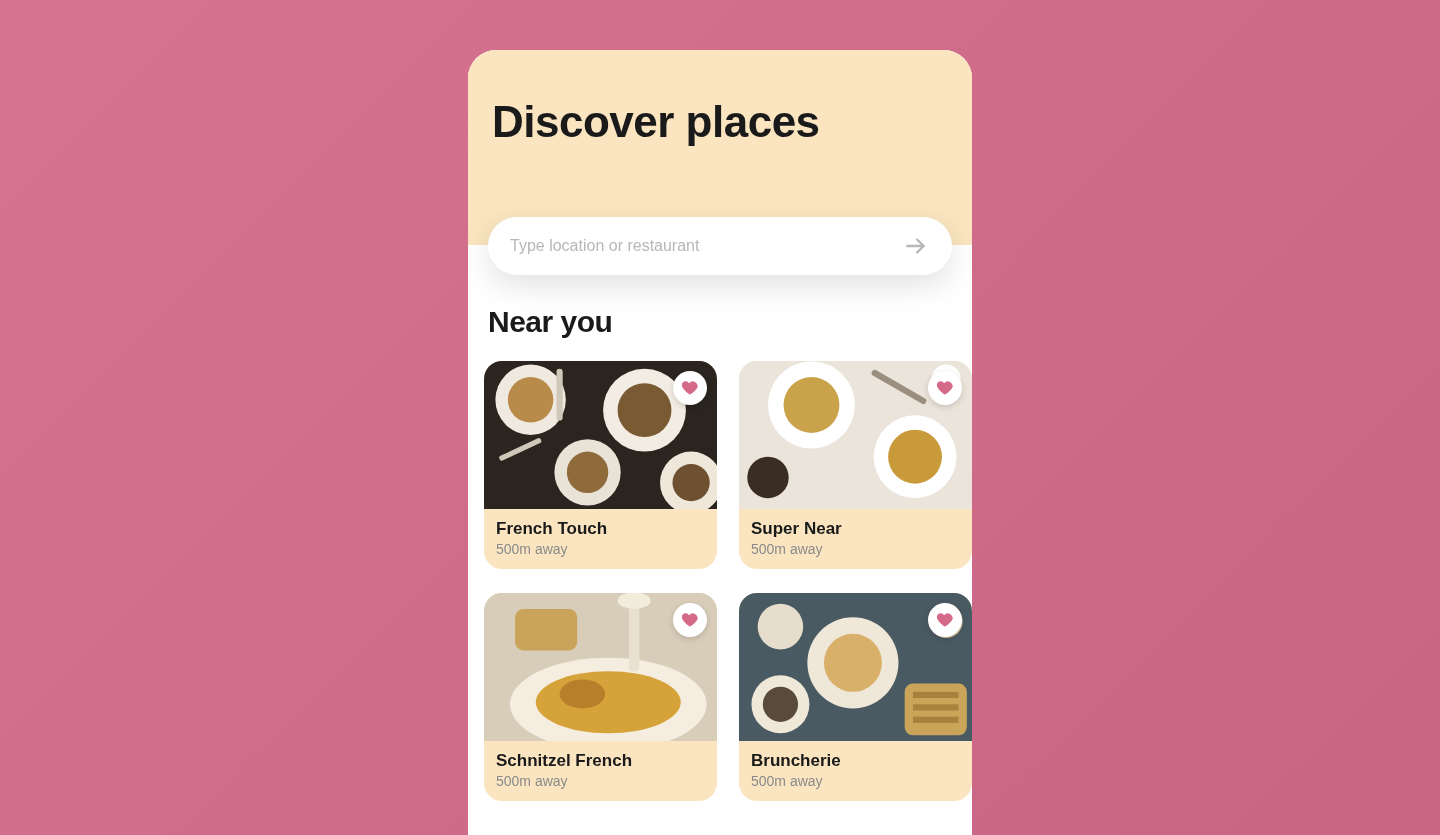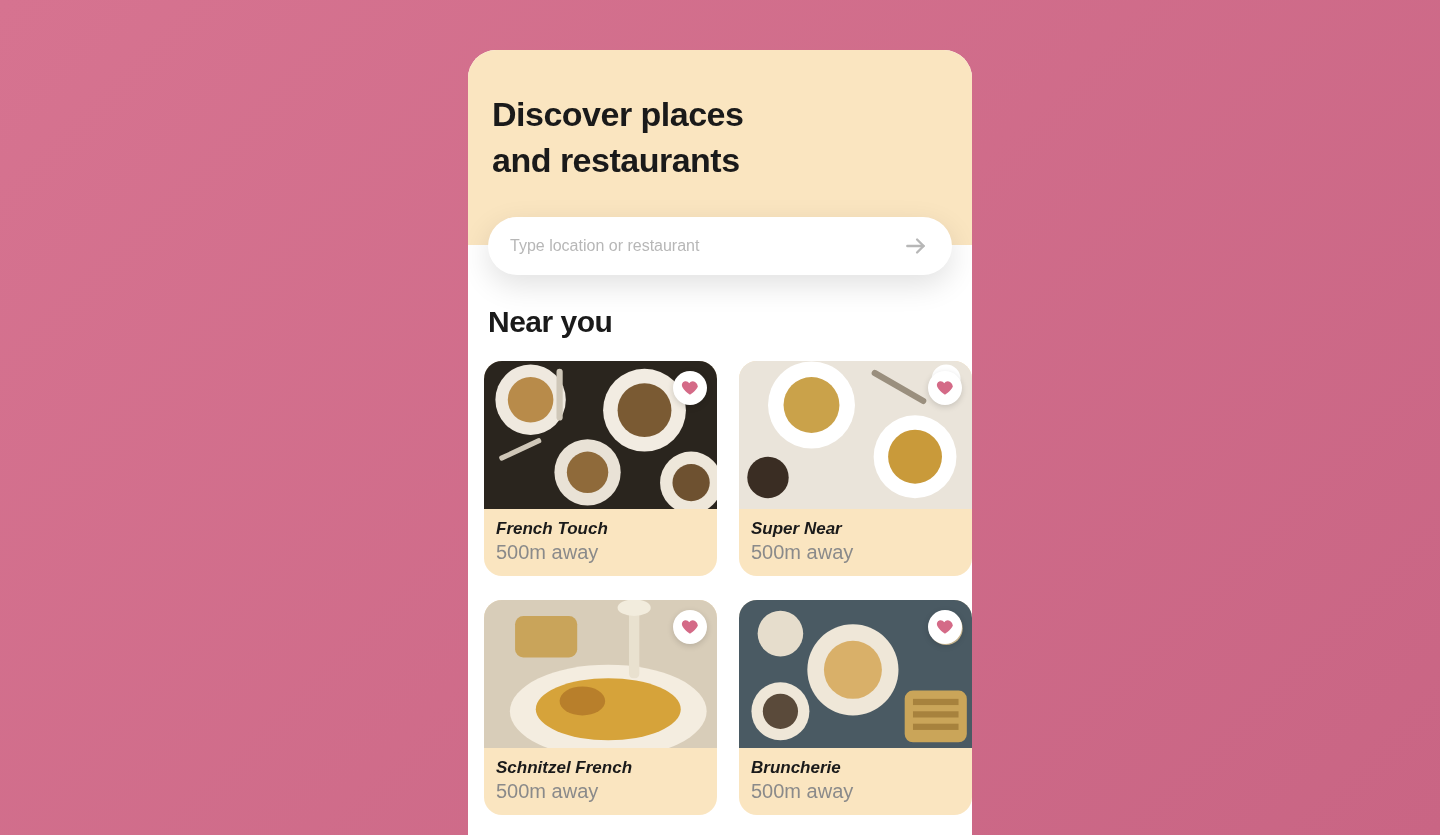--- a/index.html
+++ b/index.html
@@ -21,21 +21,21 @@
     border-radius: 28px;
     overflow: hidden;
   }
   .hero {
     background: #fae5c0;
     padding: 42px 24px 0 24px;
     position: relative;
     height: 195px;
   }
   .hero-title {
-    font-size: 34px;
+    font-size: 44px;
     font-weight: 700;
     color: #1a1a1a;
     line-height: 1.35;
     letter-spacing: -0.5px;
   }
   .search-wrap {
     position: absolute;
     left: 20px;
     right: 20px;
     bottom: -30px;
@@ -108,37 +108,35 @@
     cursor: pointer;
     box-shadow: 0 2px 6px rgba(0,0,0,0.15);
   }
   .card-body {
     padding: 10px 12px 12px 12px;
   }
   .card-name {
     font-size: 17px;
     font-weight: 600;
     color: #1a1a1a;
-    font-style: italic;
   }
   .card-dist {
-    font-size: 20px;
+    font-size: 14px;
     color: #8a8a8a;
     margin-top: 2px;
   }
 </style>
 </head>
 <body>
 
 <div class="phone">
 
   <div class="hero">
     <h1 class="hero-title">
       <span>Discover places</span><br>
-      <span>and restaurants</span>
     </h1>
 
     <div class="search-wrap">
       <div class="search">
         <input type="text" placeholder="Type location or restaurant" style="">
         <div class="search-go">
           <svg width="26" height="26" viewBox="0 0 24 24" fill="none" stroke="currentColor" stroke-width="2.2" stroke-linecap="round" stroke-linejoin="round">
             <line x1="4" y1="12" x2="19" y2="12"></line>
             <polyline points="13 6 19 12 13 18"></polyline>
           </svg>

